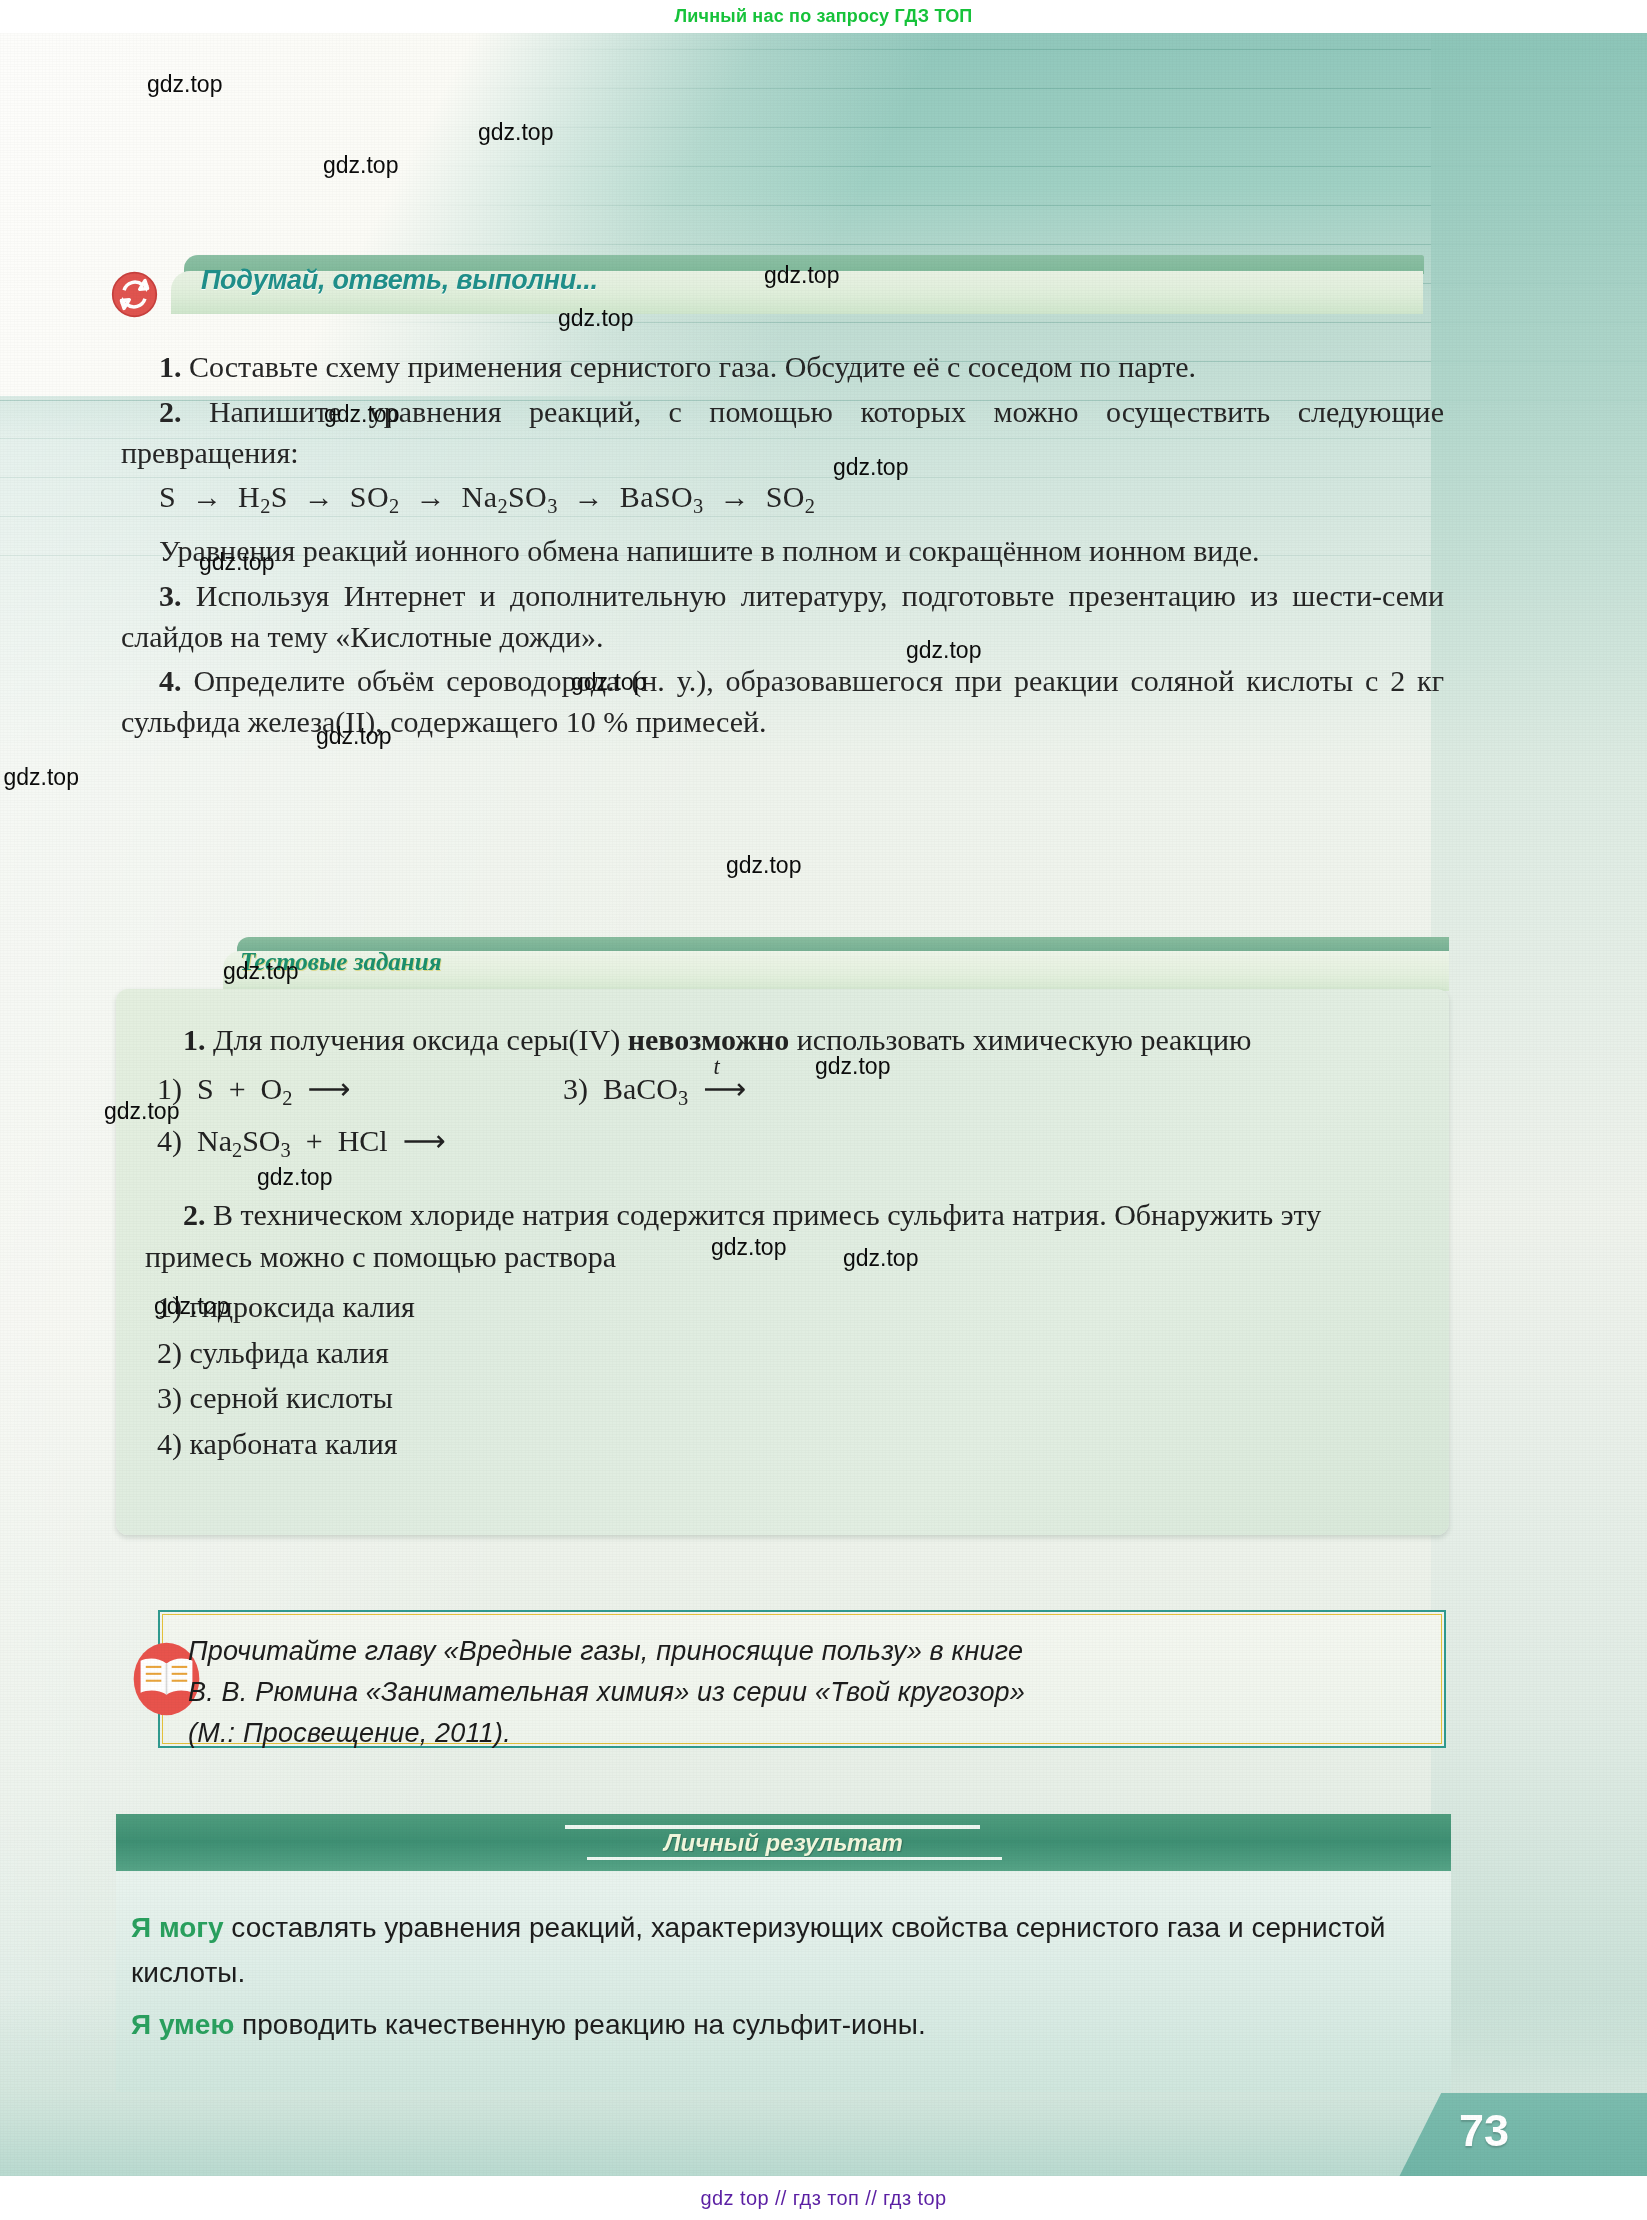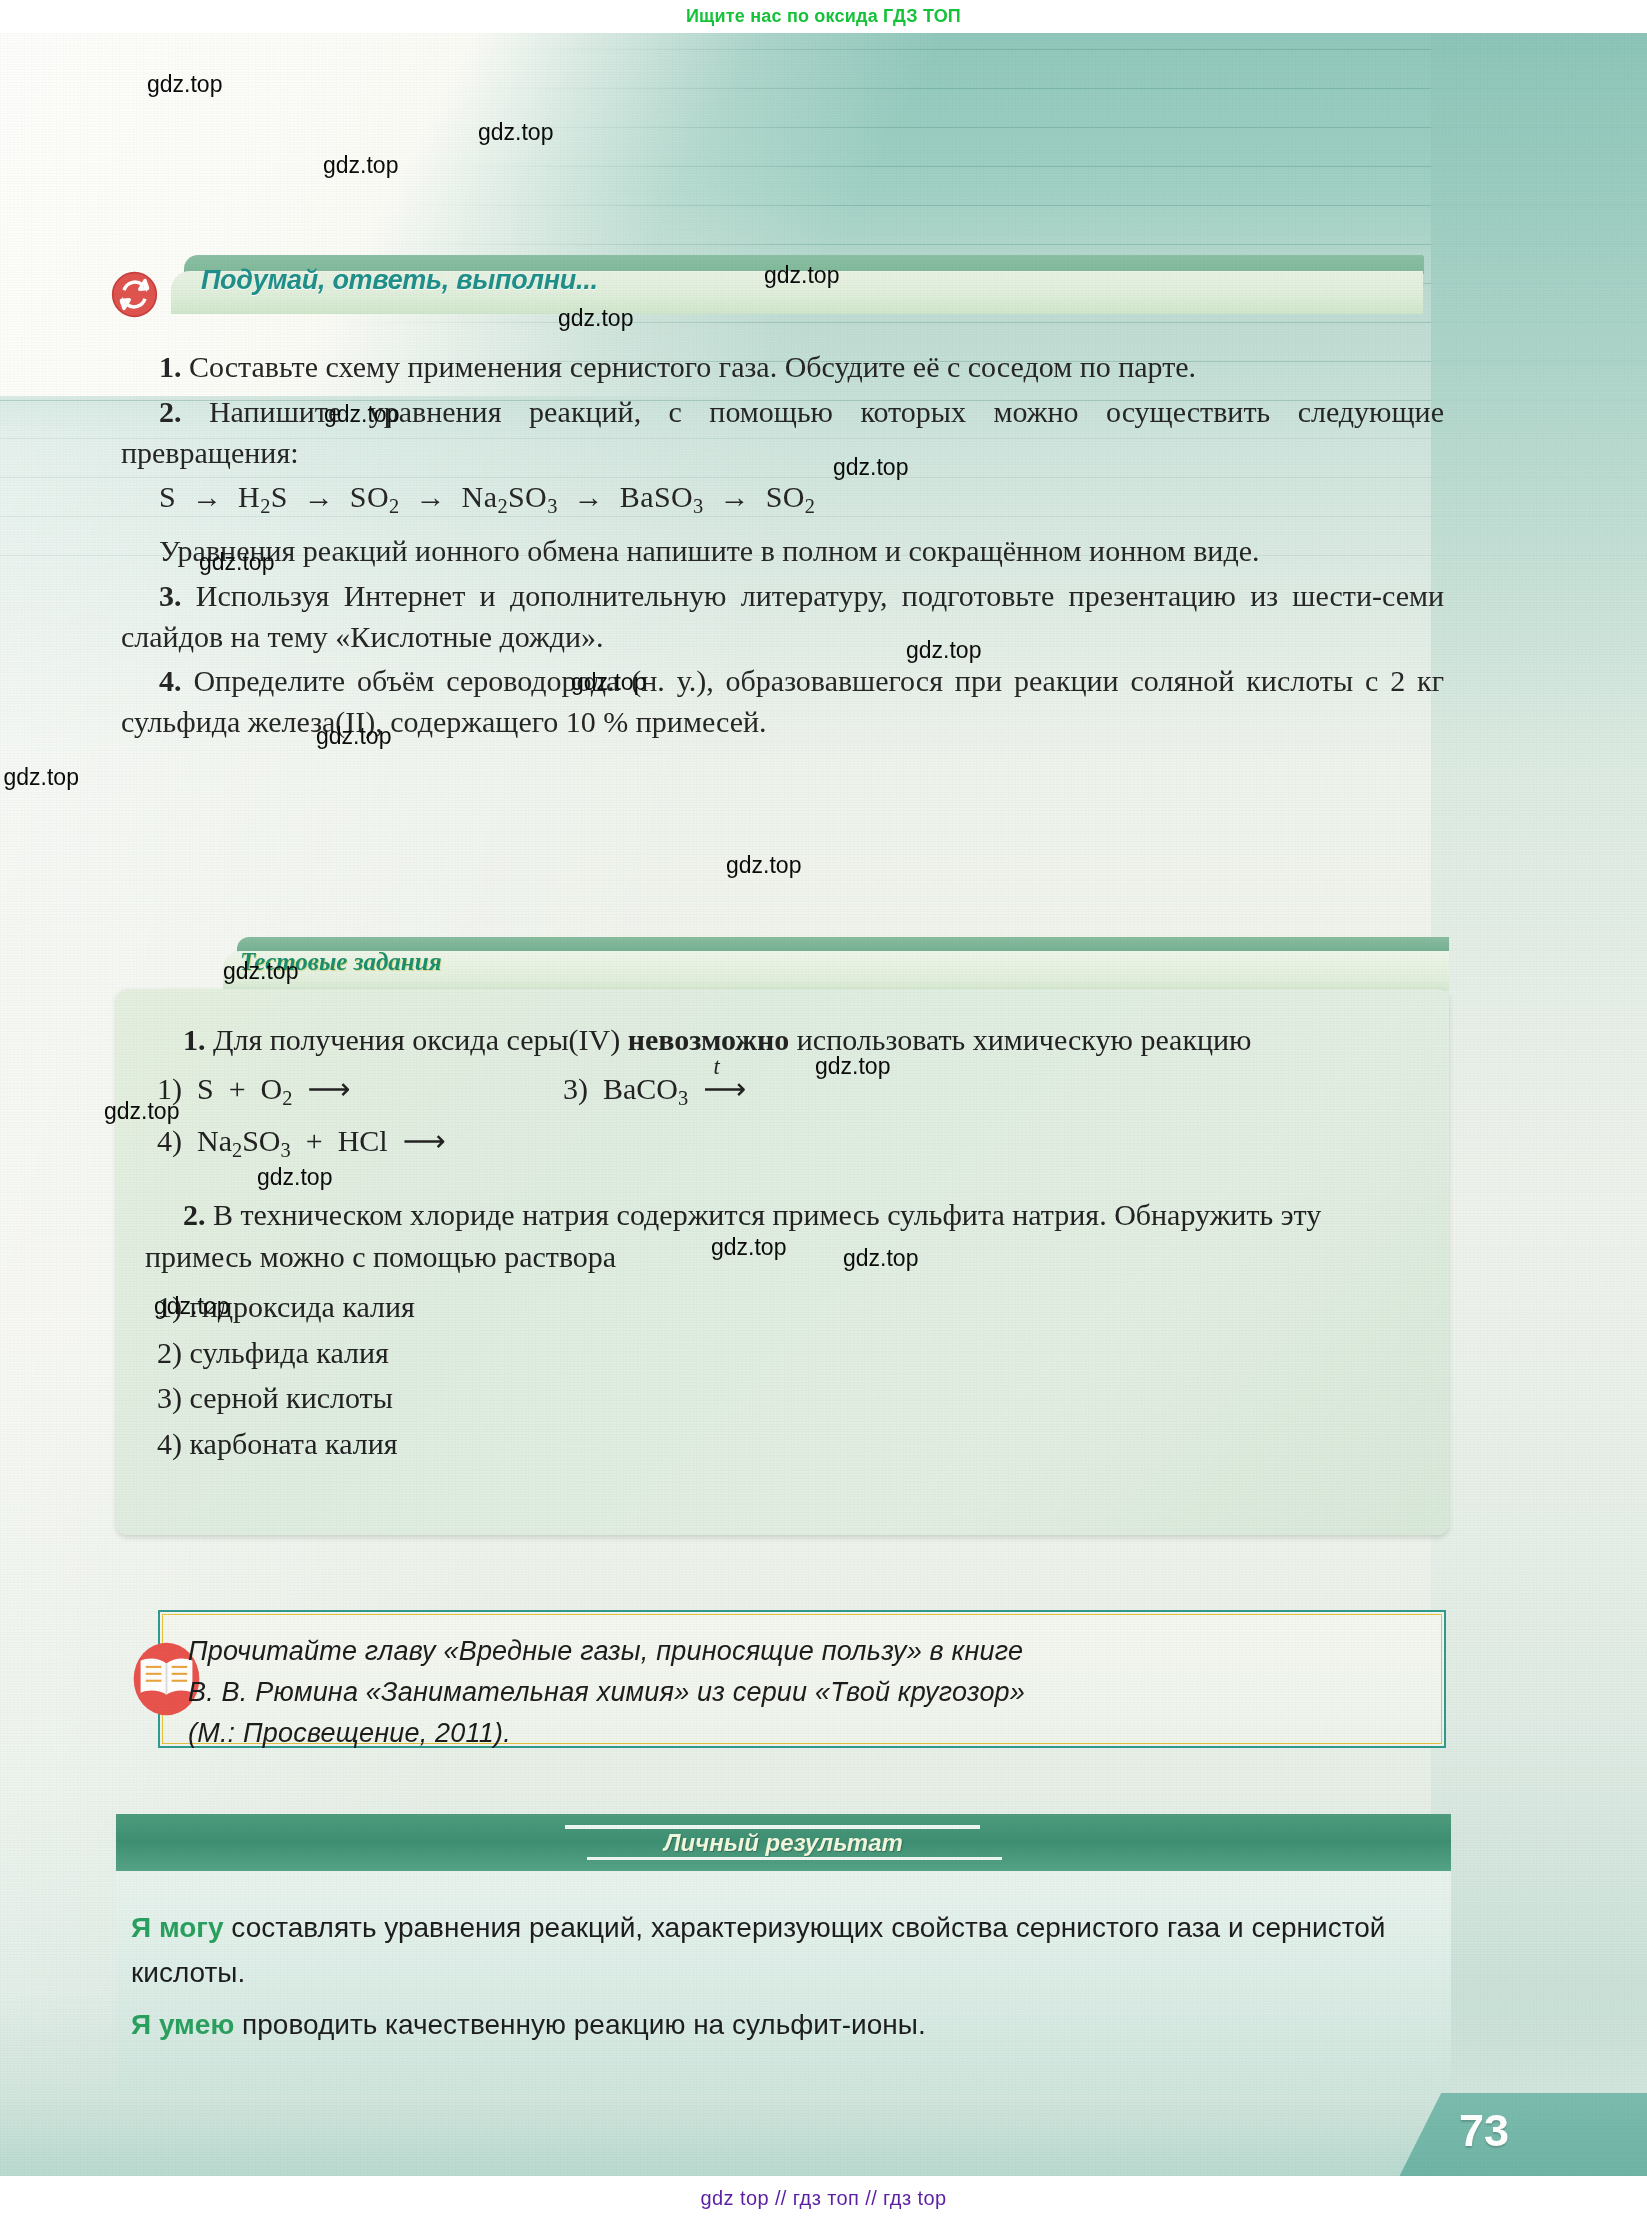--- a/index.html
+++ b/index.html
@@ -429,21 +429,21 @@
     pointer-events: none;
     text-align: right;
   }
 </style>
 </head>
 <body>
 
 <div id="page">
 
   <div class="promo-strip">
-    <span class="promo-text">Ищите нас по оксида ГДЗ ТОП</span>
+    <span class="promo-text">Личный нас по запросу ГДЗ ТОП</span>
   </div>
 
   <div class="sheet">
     <div class="wash-top"></div>
     <div class="rules"></div>
     <div class="rules-lower"></div>
     <div class="wash-diag"></div>
     <div class="wash-right"></div>
     <div class="wash-bottom"></div>
 

